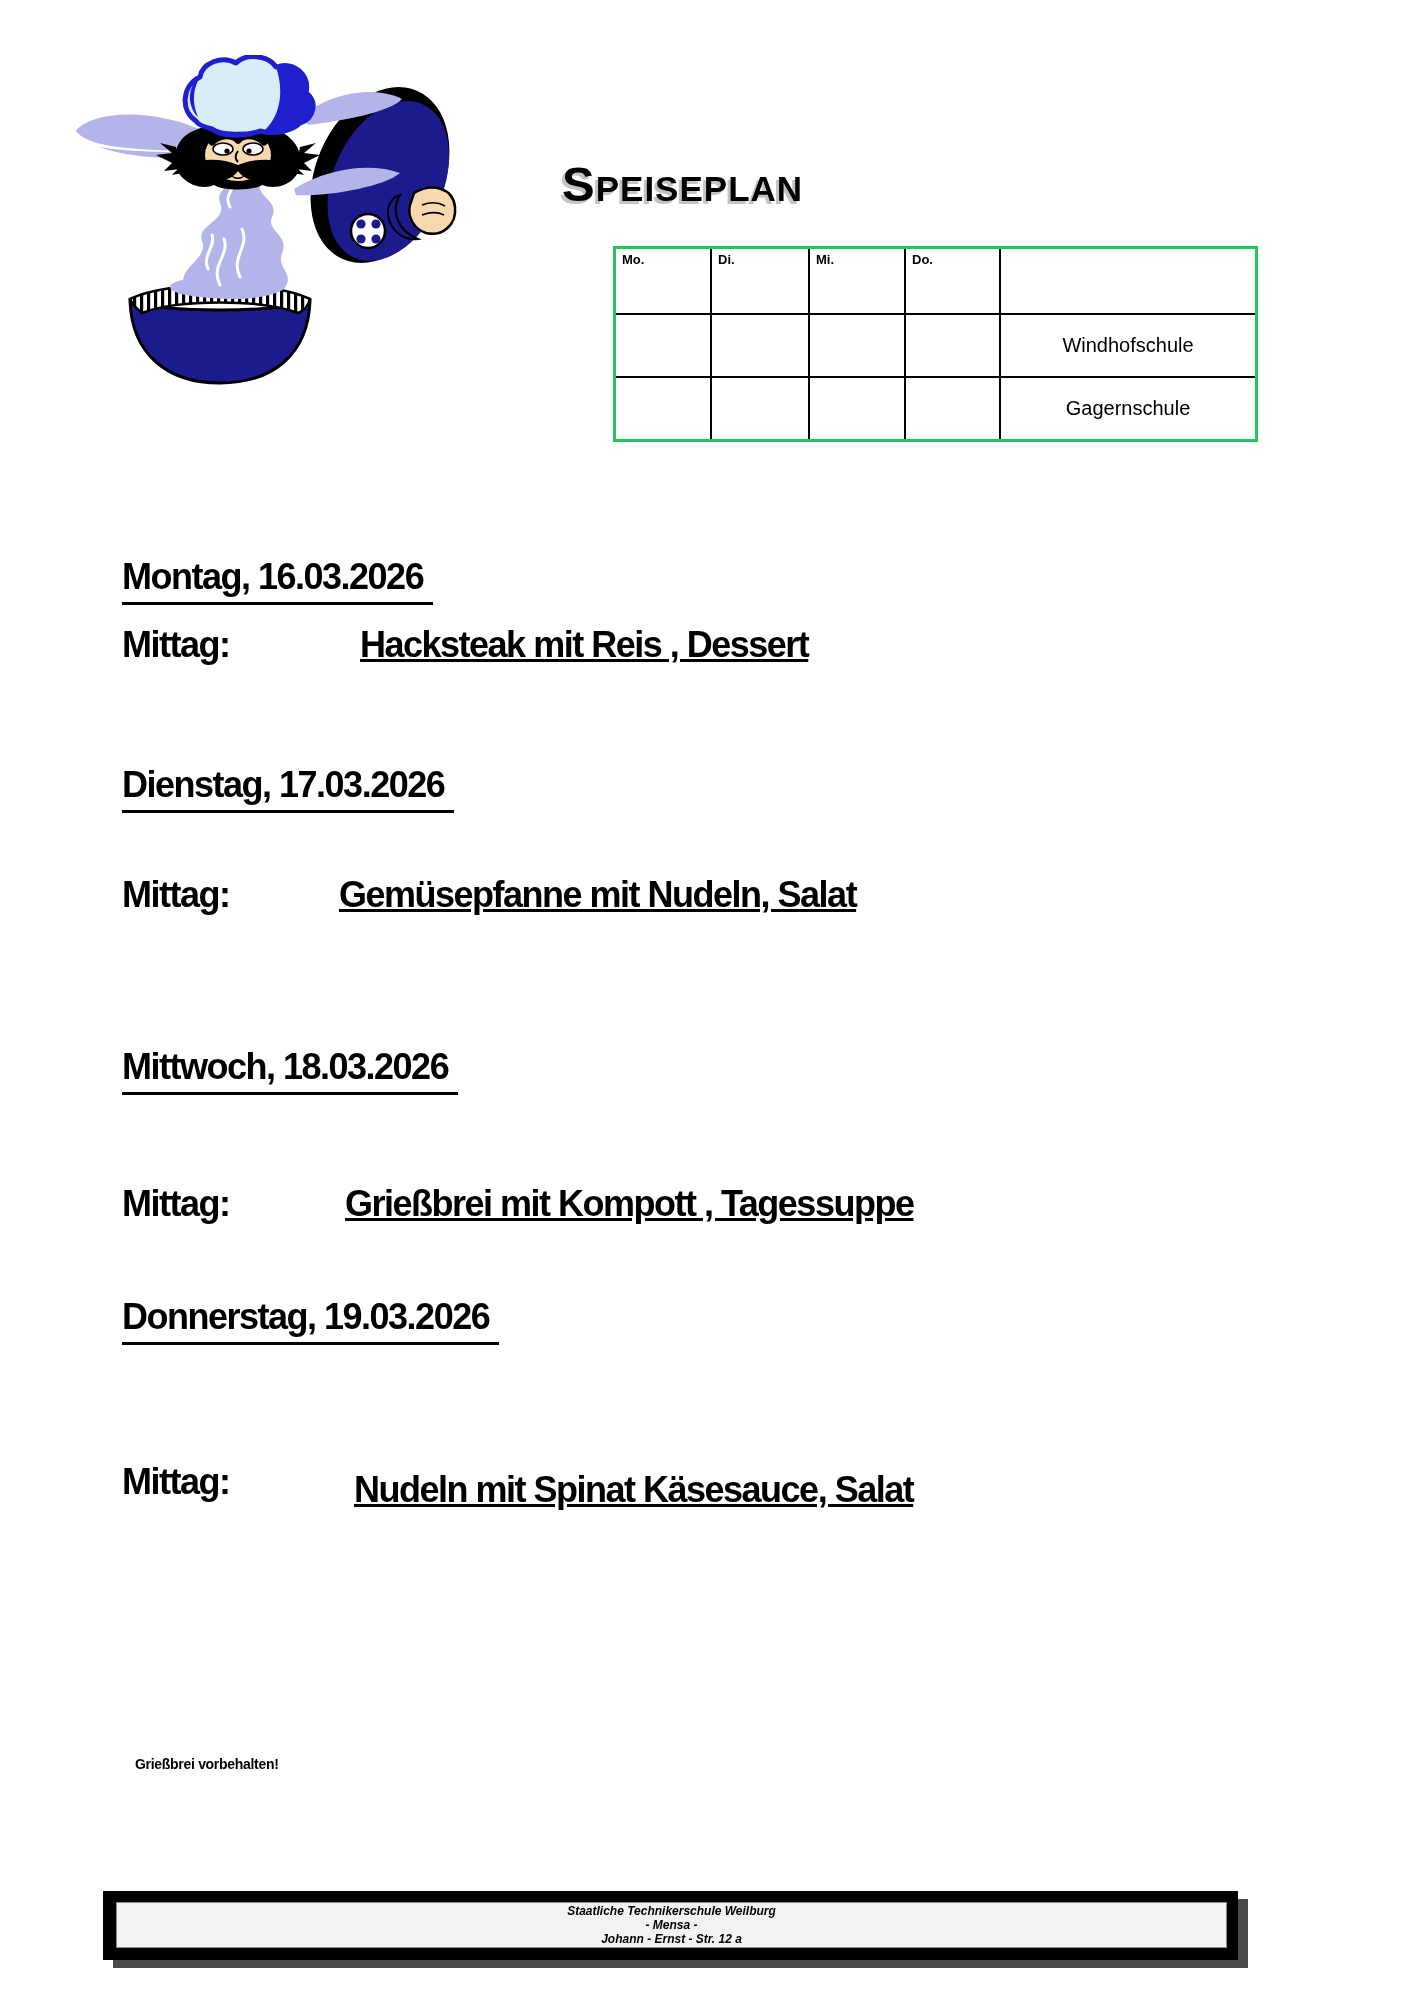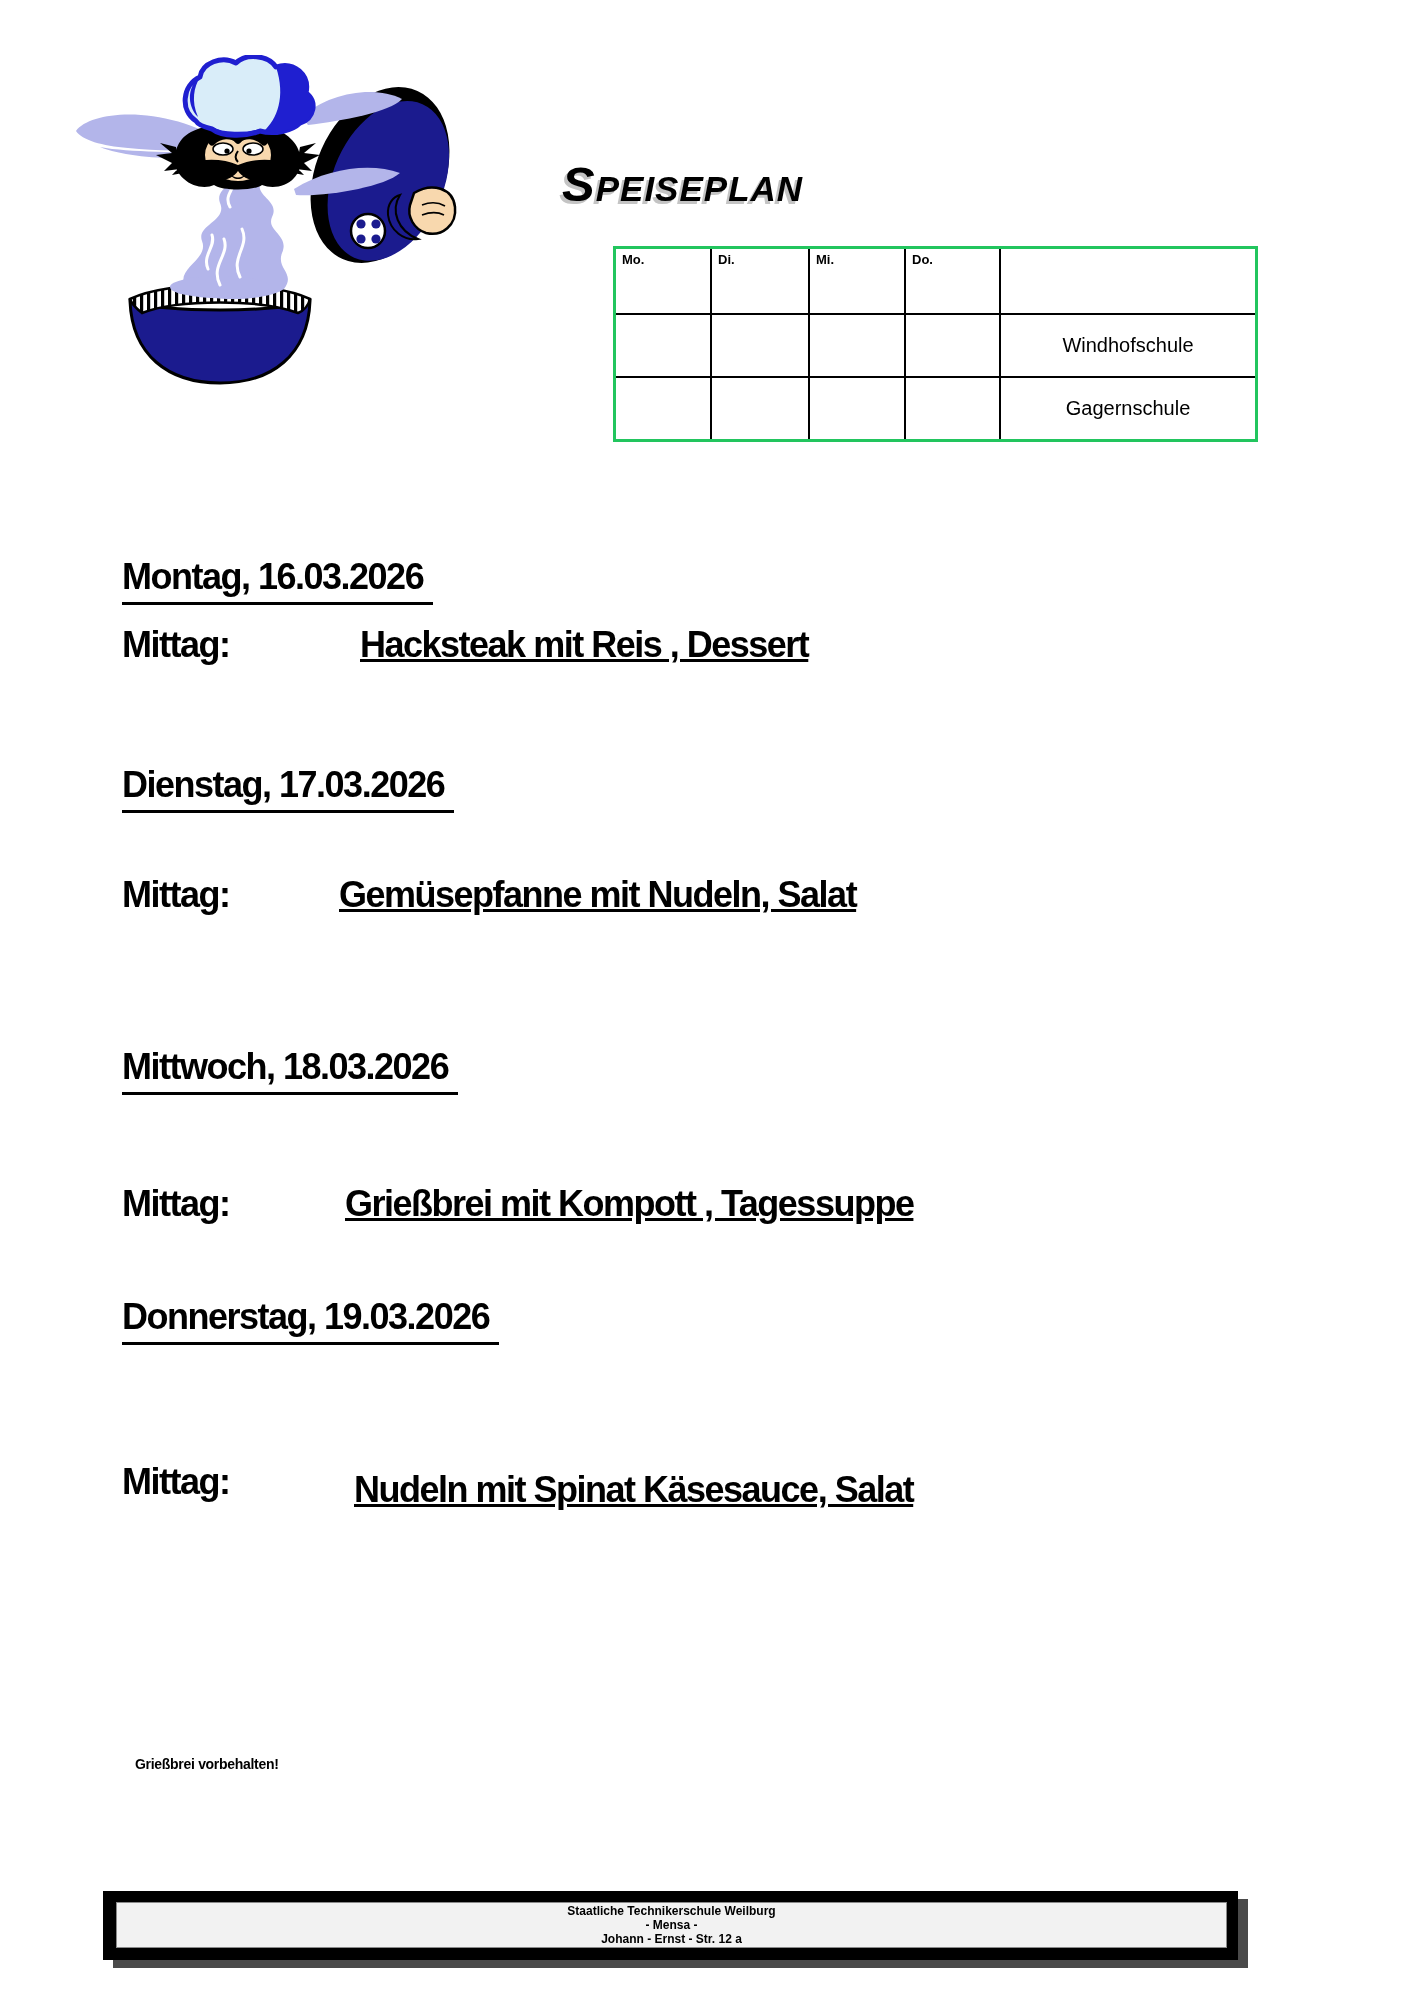--- a/index.html
+++ b/index.html
@@ -11,21 +11,21 @@
   .page{
     position:relative; width:1414px; height:2000px; background:#ffffff;
     margin:0 auto; overflow:hidden;
     font-family:"Liberation Sans", sans-serif; color:var(--ink);
   }
   
   .logo{position:absolute; left:70px; top:55px; width:400px; height:330px;}
   
   .title{
     position:absolute; left:562px; top:160px; line-height:1; white-space:nowrap;
-    font-style:italic; font-weight:600; letter-spacing:1px;
+    font-weight:600; letter-spacing:1px;
     text-shadow:-3px 3px 0 var(--titleShadow);
   }
   .title .t-first{font-size:49px;}
   .title .t-rest{font-size:35px;}
   
   .week-table{
     position:absolute; left:613px; top:246px; border-collapse:collapse;
     table-layout:fixed;
   }
   .week-table td{
@@ -55,21 +55,21 @@
   .dh2{top:1047px;} .ml2{top:1184px;} .ml2 .dish{left:223px;}
   .dh3{top:1297px;} .ml3{top:1462px;} .ml3 .dish{left:232px;margin-top:8px;}
   
   .disclaimer{
     position:absolute; left:135px; top:1756px;
     font-size:14px; font-weight:700; letter-spacing:-0.3px;
   }
   
   .footer{
     position:absolute; left:103px; top:1891px; width:1135px; height:69px;
-    background:#000; box-shadow:10px 8px 0 0 var(--footerShadow);
+    background:#000; box-shadow:10px 8px 0 0 var(--footerShadow);font-style:italic;
   }
   .footer-inner{
     position:absolute; left:13px; top:11px; right:11px; bottom:12px;
     background:var(--footerInner); border:1px solid #8a8a8a;
     display:flex; flex-direction:column; align-items:center; justify-content:center;
     font-size:12px; font-weight:700; line-height:14px; text-align:center;
   }
 </style>
 </head>
 <body>

